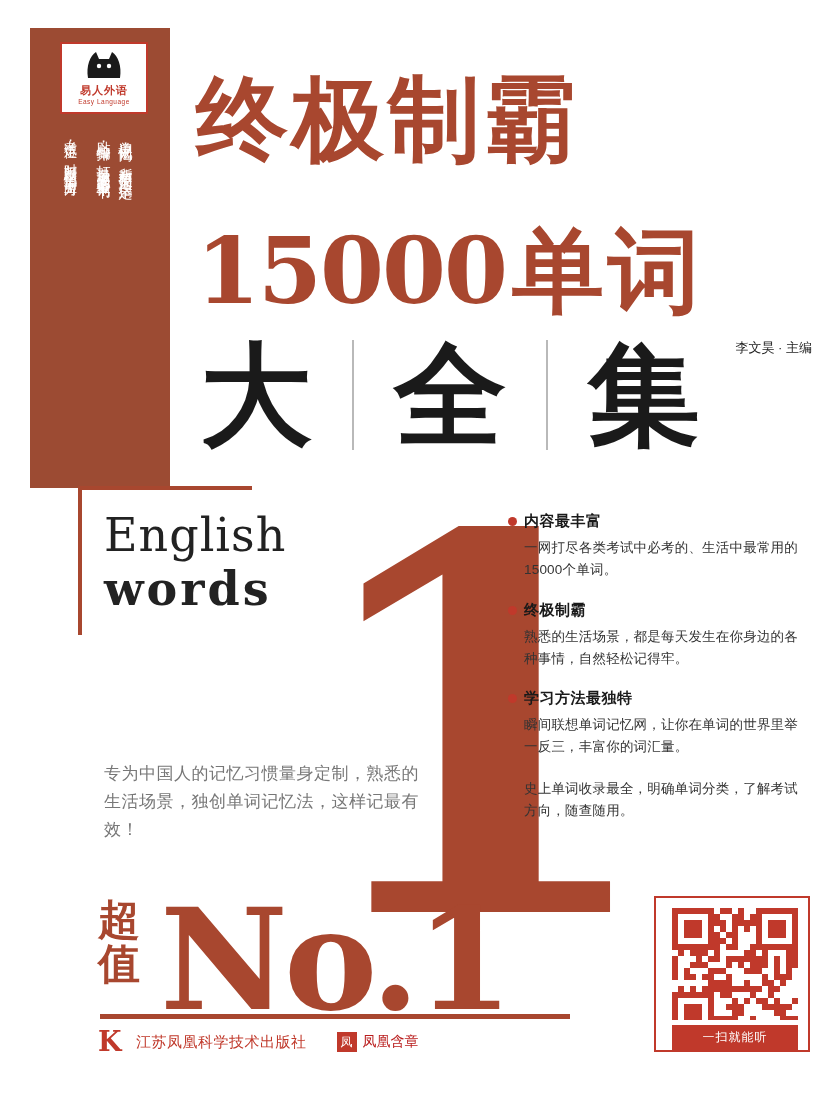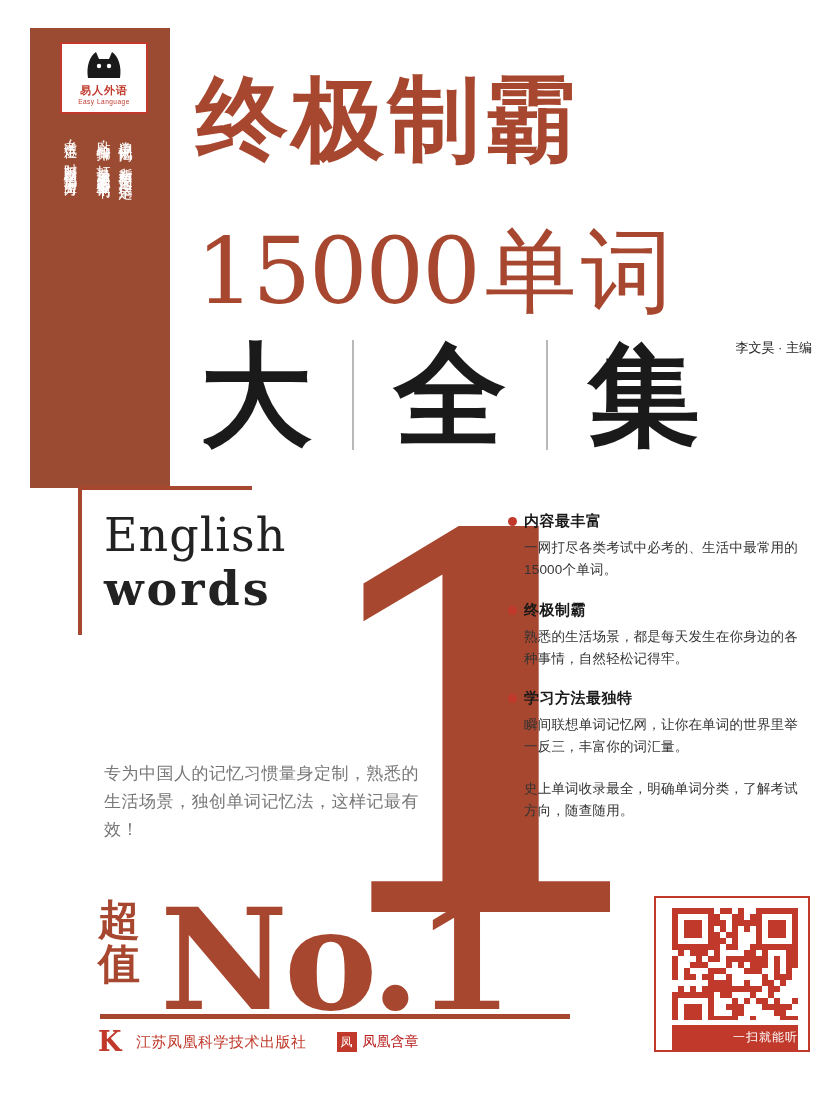--- a/index.html
+++ b/index.html
@@ -90,21 +90,21 @@
     line-height: 1.04;
     letter-spacing: 4px;
     white-space: nowrap;
   }
   .title-num {
     position: absolute;
     left: 196px;
     top: 210px;
     color: #a8472f;
     font-family: "DejaVu Serif", serif;
-    font-weight: normal;
+    font-weight: bold;
     font-size: 92px;
     letter-spacing: -2px;
     white-space: nowrap;
   }
   .title-num .cn {
     letter-spacing: 4px;
     margin-left: 6px;
   }
 
   
@@ -278,21 +278,21 @@
     background: #ffffff;
     position: relative;
     overflow: hidden;
   }
   .qr-cell { position: absolute; background: #c0392b; }
   .qr-label {
     margin-top: 5px;
     background: #c0392b;
     color: #ffffff;
     font-size: 12px;
-    text-align: right;
+    text-align: center;
     padding: 4px 0;
     letter-spacing: 1px;
   }
   .qr-frame {
     position: absolute;
     right: 30px;
     top: 896px;
     width: 156px;
     height: 156px;
     border: 2px solid #c0392b;

